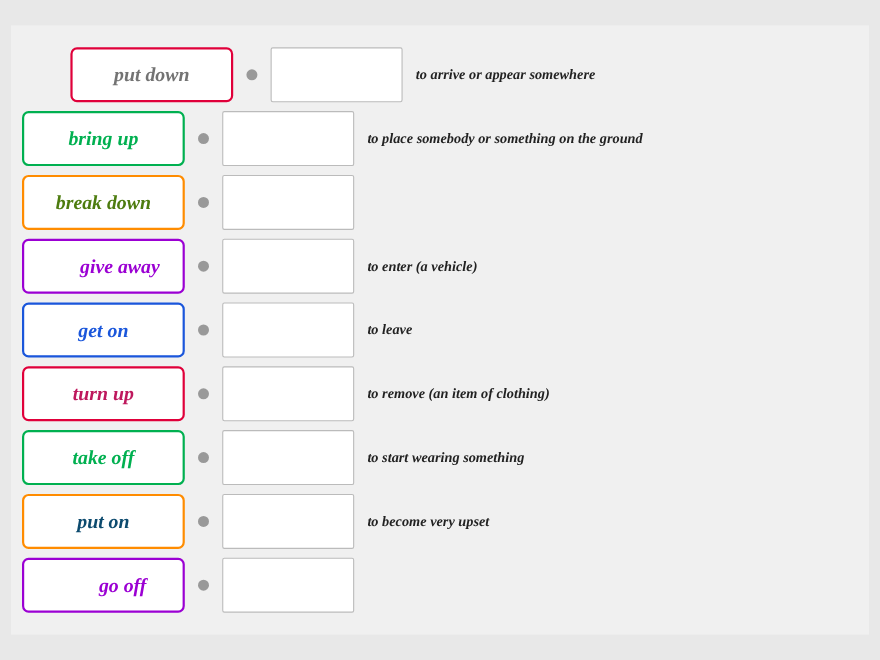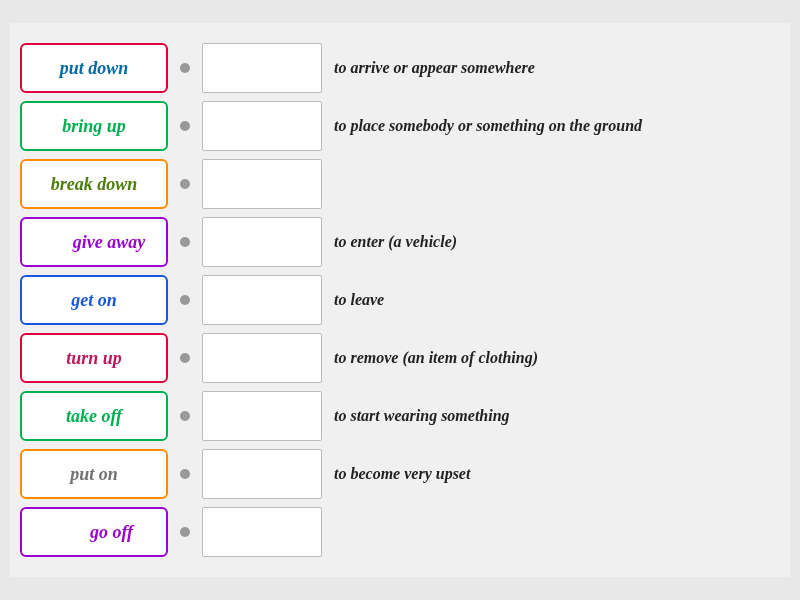--- a/index.html
+++ b/index.html
@@ -46,41 +46,41 @@
     .answer-box {
       width: 120px;
       min-height: 50px;
       border: 1.5px solid #bbb;
       background: white;
       border-radius: 2px;
     }
     .definition {
       flex: 1;
       font-family: 'Comic Sans MS', 'Chalkboard SE', cursive;
-      font-size: 16px;
+      font-size: 13px;
       font-style: italic;
       font-weight: bold;
       color: #222;
       line-height: 1.3;
     }
     .dot {
       width: 10px;
       height: 10px;
       background: #999;
       border-radius: 50%;
       flex-shrink: 0;
     }
   </style>
 </head>
 <body>
 
 <div class="container">
 
 <div class="row">
-      <button class="phrase-btn" style="border-color: rgb(224, 0, 58); color: #0369a1;">put down</button>
+      <button class="phrase-btn" style="border-color: rgb(224, 0, 58); color: #737373; margin-left: 44px;">put down</button>
       <div class="dot"></div>
       <div class="answer-box"></div>
       <div class="definition">to arrive or appear somewhere</div>
     </div>
     <div class="row">
       <button class="phrase-btn" style="border-color: rgb(0, 176, 80); color: rgb(0, 176, 80);">bring up</button>
       <div class="dot"></div>
       <div class="answer-box"></div>
       <div class="definition">to place somebody or something on the ground</div>
     </div>
@@ -107,21 +107,21 @@
       <div class="answer-box"></div>
       <div class="definition">to remove (an item of clothing)</div>
     </div>
     <div class="row">
       <button class="phrase-btn" style="border-color: rgb(0, 176, 80); color: rgb(0, 176, 80);">take off</button>
       <div class="dot"></div>
       <div class="answer-box"></div>
       <div class="definition">to start wearing something</div>
     </div>
     <div class="row">
-      <button class="phrase-btn" style="border-color: rgb(255, 140, 0); color: #737373; text-align: right;">put on</button>
+      <button class="phrase-btn" style="border-color: rgb(255, 140, 0); color: #0c4a6e; text-align: right;">put on</button>
       <div class="dot"></div>
       <div class="answer-box"></div>
       <div class="definition">to become very upset</div>
     </div>
     <div class="row">
       <button class="phrase-btn" style="border-color: rgb(155, 0, 211); color: rgb(155, 0, 211); padding-left: 41px;">go off</button>
       <div class="dot"></div>
       <div class="answer-box"></div>
     </div>
   </div>

